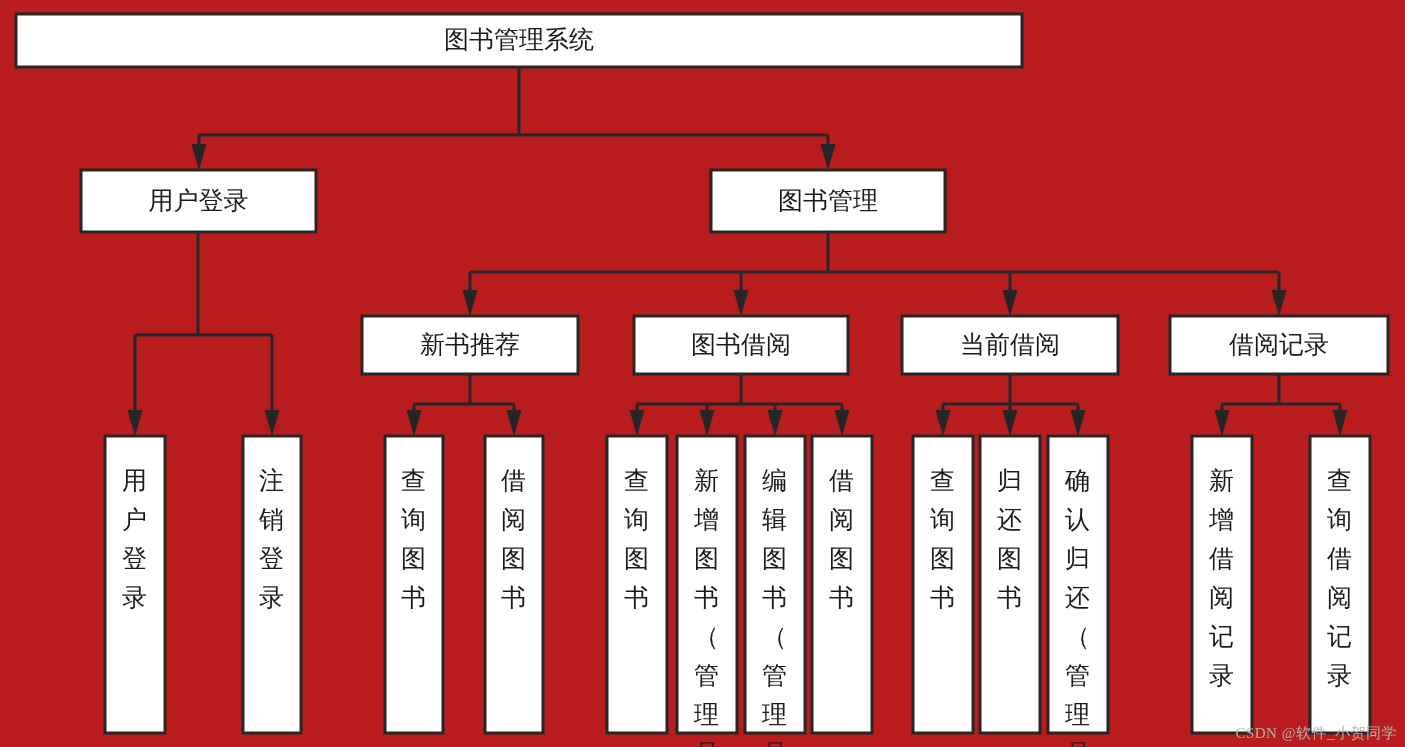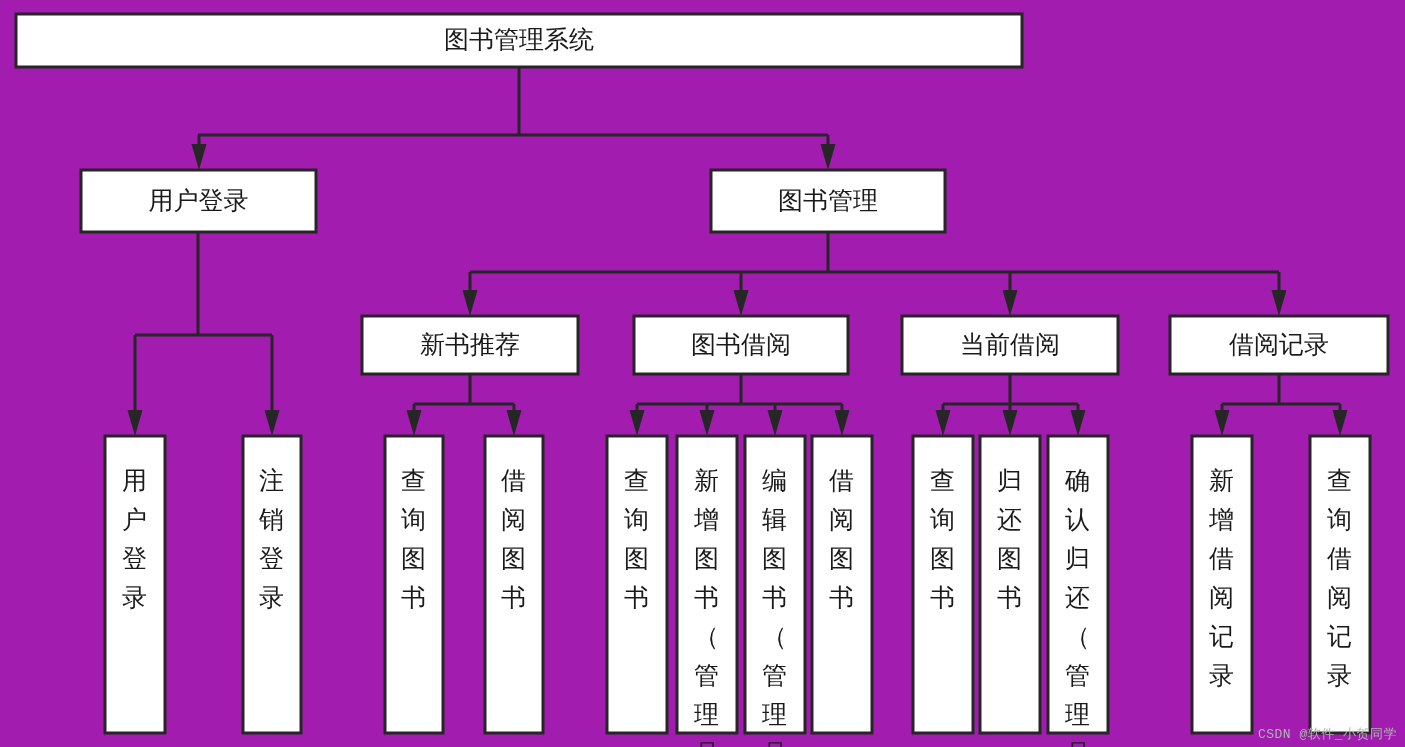--- a/index.html
+++ b/index.html
@@ -11,21 +11,21 @@
   body {
     width: 1405px;
     height: 747px;
     font-family: "Liberation Sans", "DejaVu Sans", sans-serif;
     overflow: hidden;
   }
   #diagram-root {
     position: relative;
     width: 1405px;
     height: 747px;
-    background: #a21caf;
+    background: #b91c1c;
   }
   svg.diagram-canvas {
     position: absolute;
     left: 0;
     top: 0;
     width: 1405px;
     height: 747px;
     display: block;
   }
   .node-box {
@@ -52,22 +52,22 @@
     stroke-linecap: butt;
   }
   .arrow-head {
     fill: #262626;
     stroke: none;
   }
   .watermark {
     position: absolute;
     right: 8px;
     bottom: 4px;
-    font-family: Liberation Mono, monospace;
-    font-size: 13px;
+    font-family: Liberation Serif, serif;
+    font-size: 15px;
     color: #b3b3b3;
     letter-spacing: 0.5px;
     user-select: none;
     pointer-events: none;
   }
 </style>
 </head>
 <body>
 
 <div id="diagram-root">

